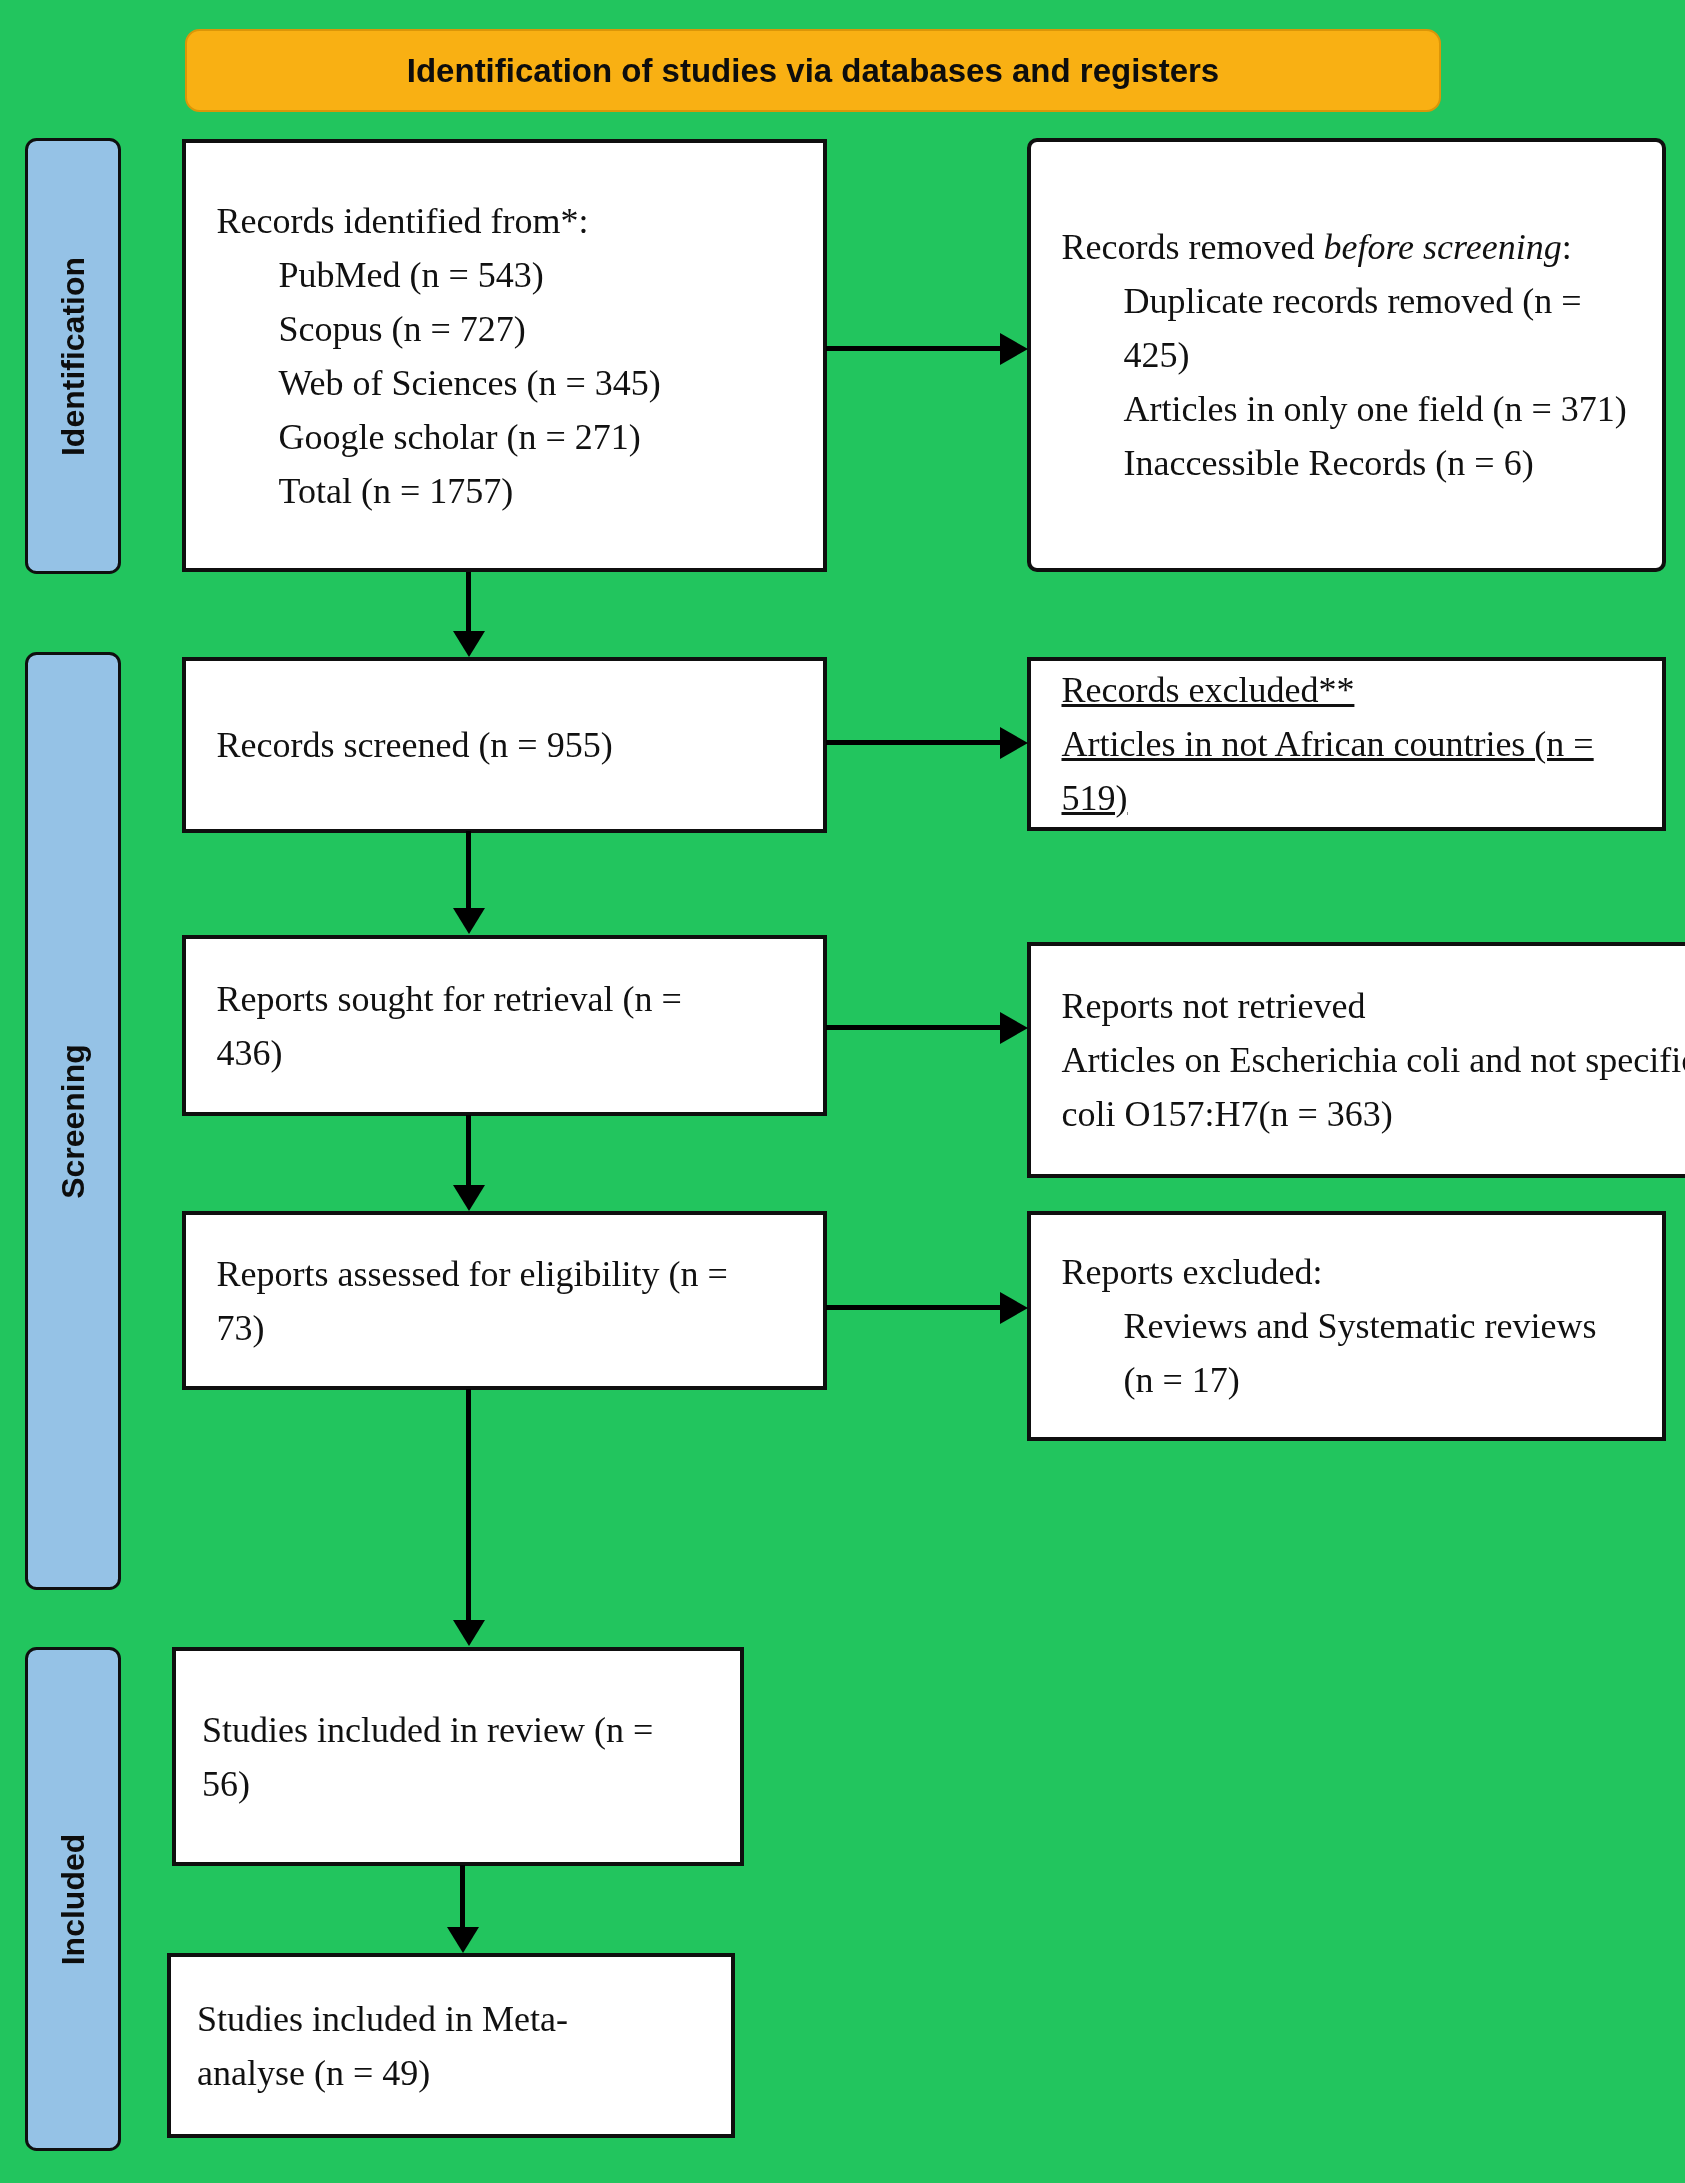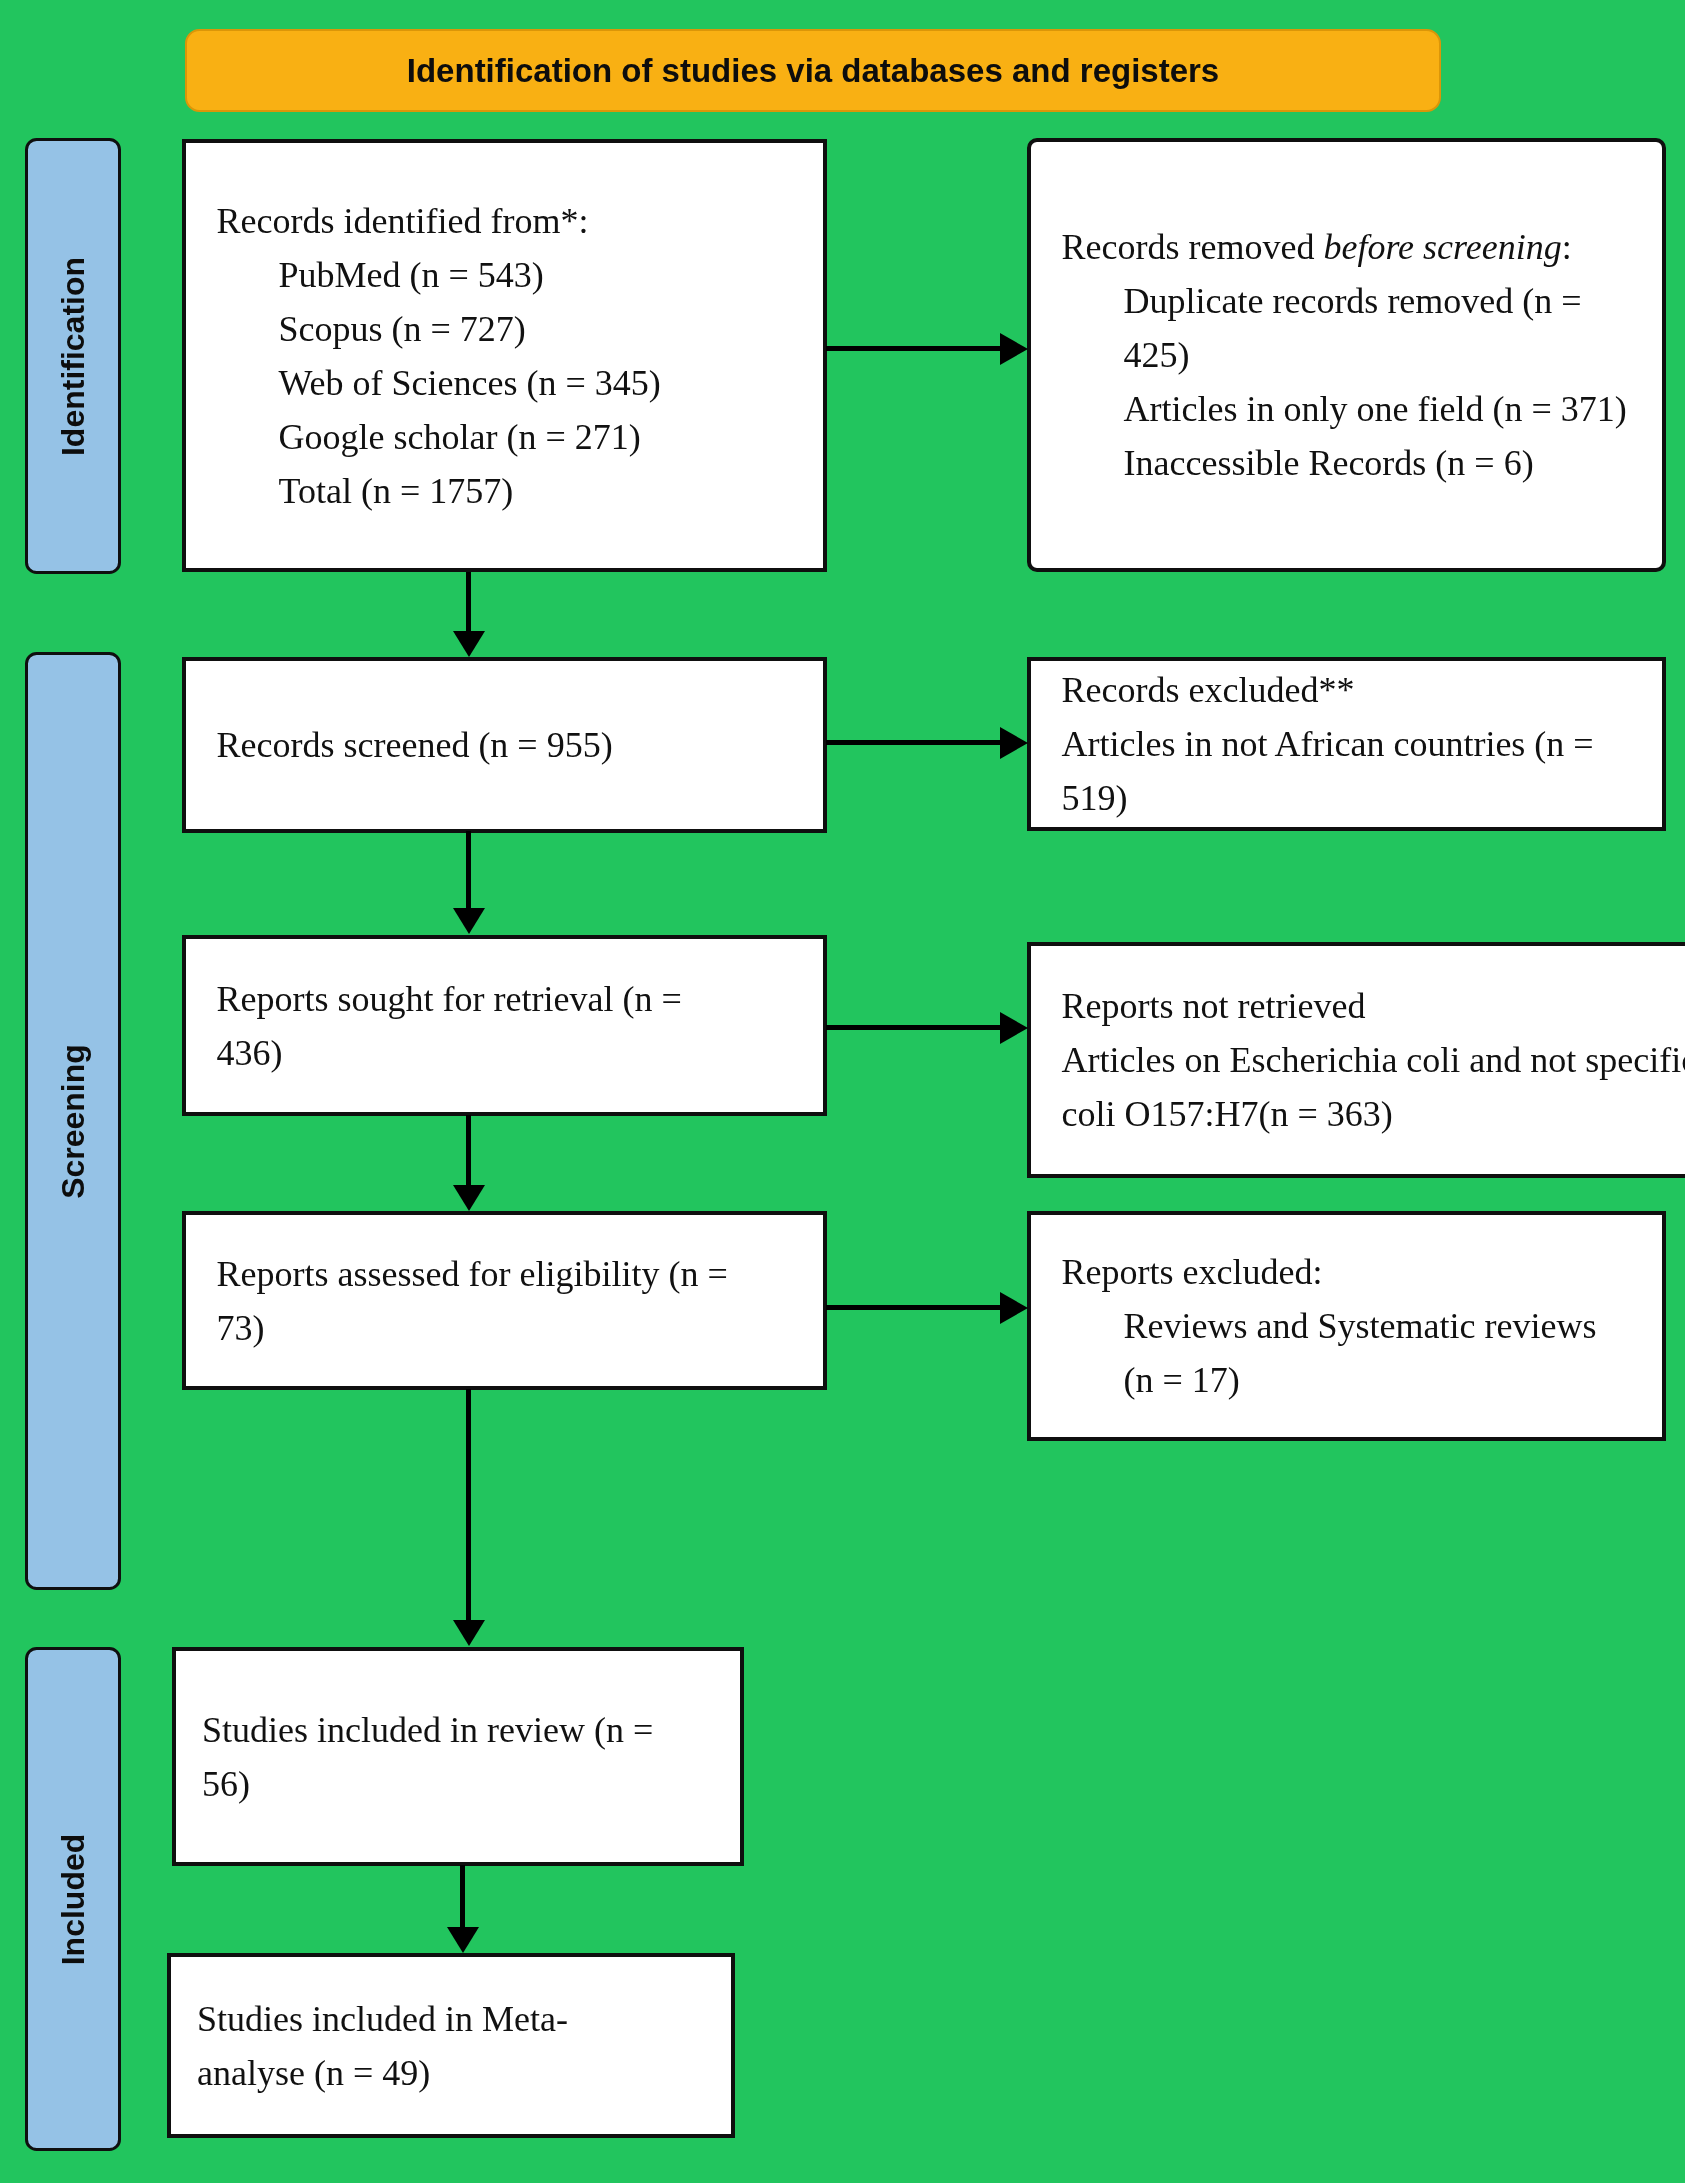--- a/index.html
+++ b/index.html
@@ -109,21 +109,21 @@
     </div>
     <div class="indent">Duplicate records removed (n = 425)</div>
     <div class="indent">Articles in only one field (n = 371)</div>
     <div class="indent">Inaccessible Records (n = 6)</div>
   </div>
 
   <div class="node" style="left:182px;top:657px;width:645px;height:176px;">
     <div>Records screened (n = 955)</div>
   </div>
 
-  <div class="node" style="left:1027px;top:657px;width:639px;height:174px;padding-right:42px;">
+  <div class="node" style="left:1027px;top:657px;width:639px;height:174px;padding-right:42px;text-decoration:underline;">
     <div>Records excluded**</div>
     <div>Articles in not African countries (n = 519)</div>
   </div>
 
   <div class="node" style="left:182px;top:935px;width:645px;height:181px;padding-right:87px;">
     <div>Reports sought for retrieval (n = 436)</div>
   </div>
 
   <div class="node" style="left:1027px;top:942px;width:755px;height:236px;">
     <div>Reports not retrieved</div>

